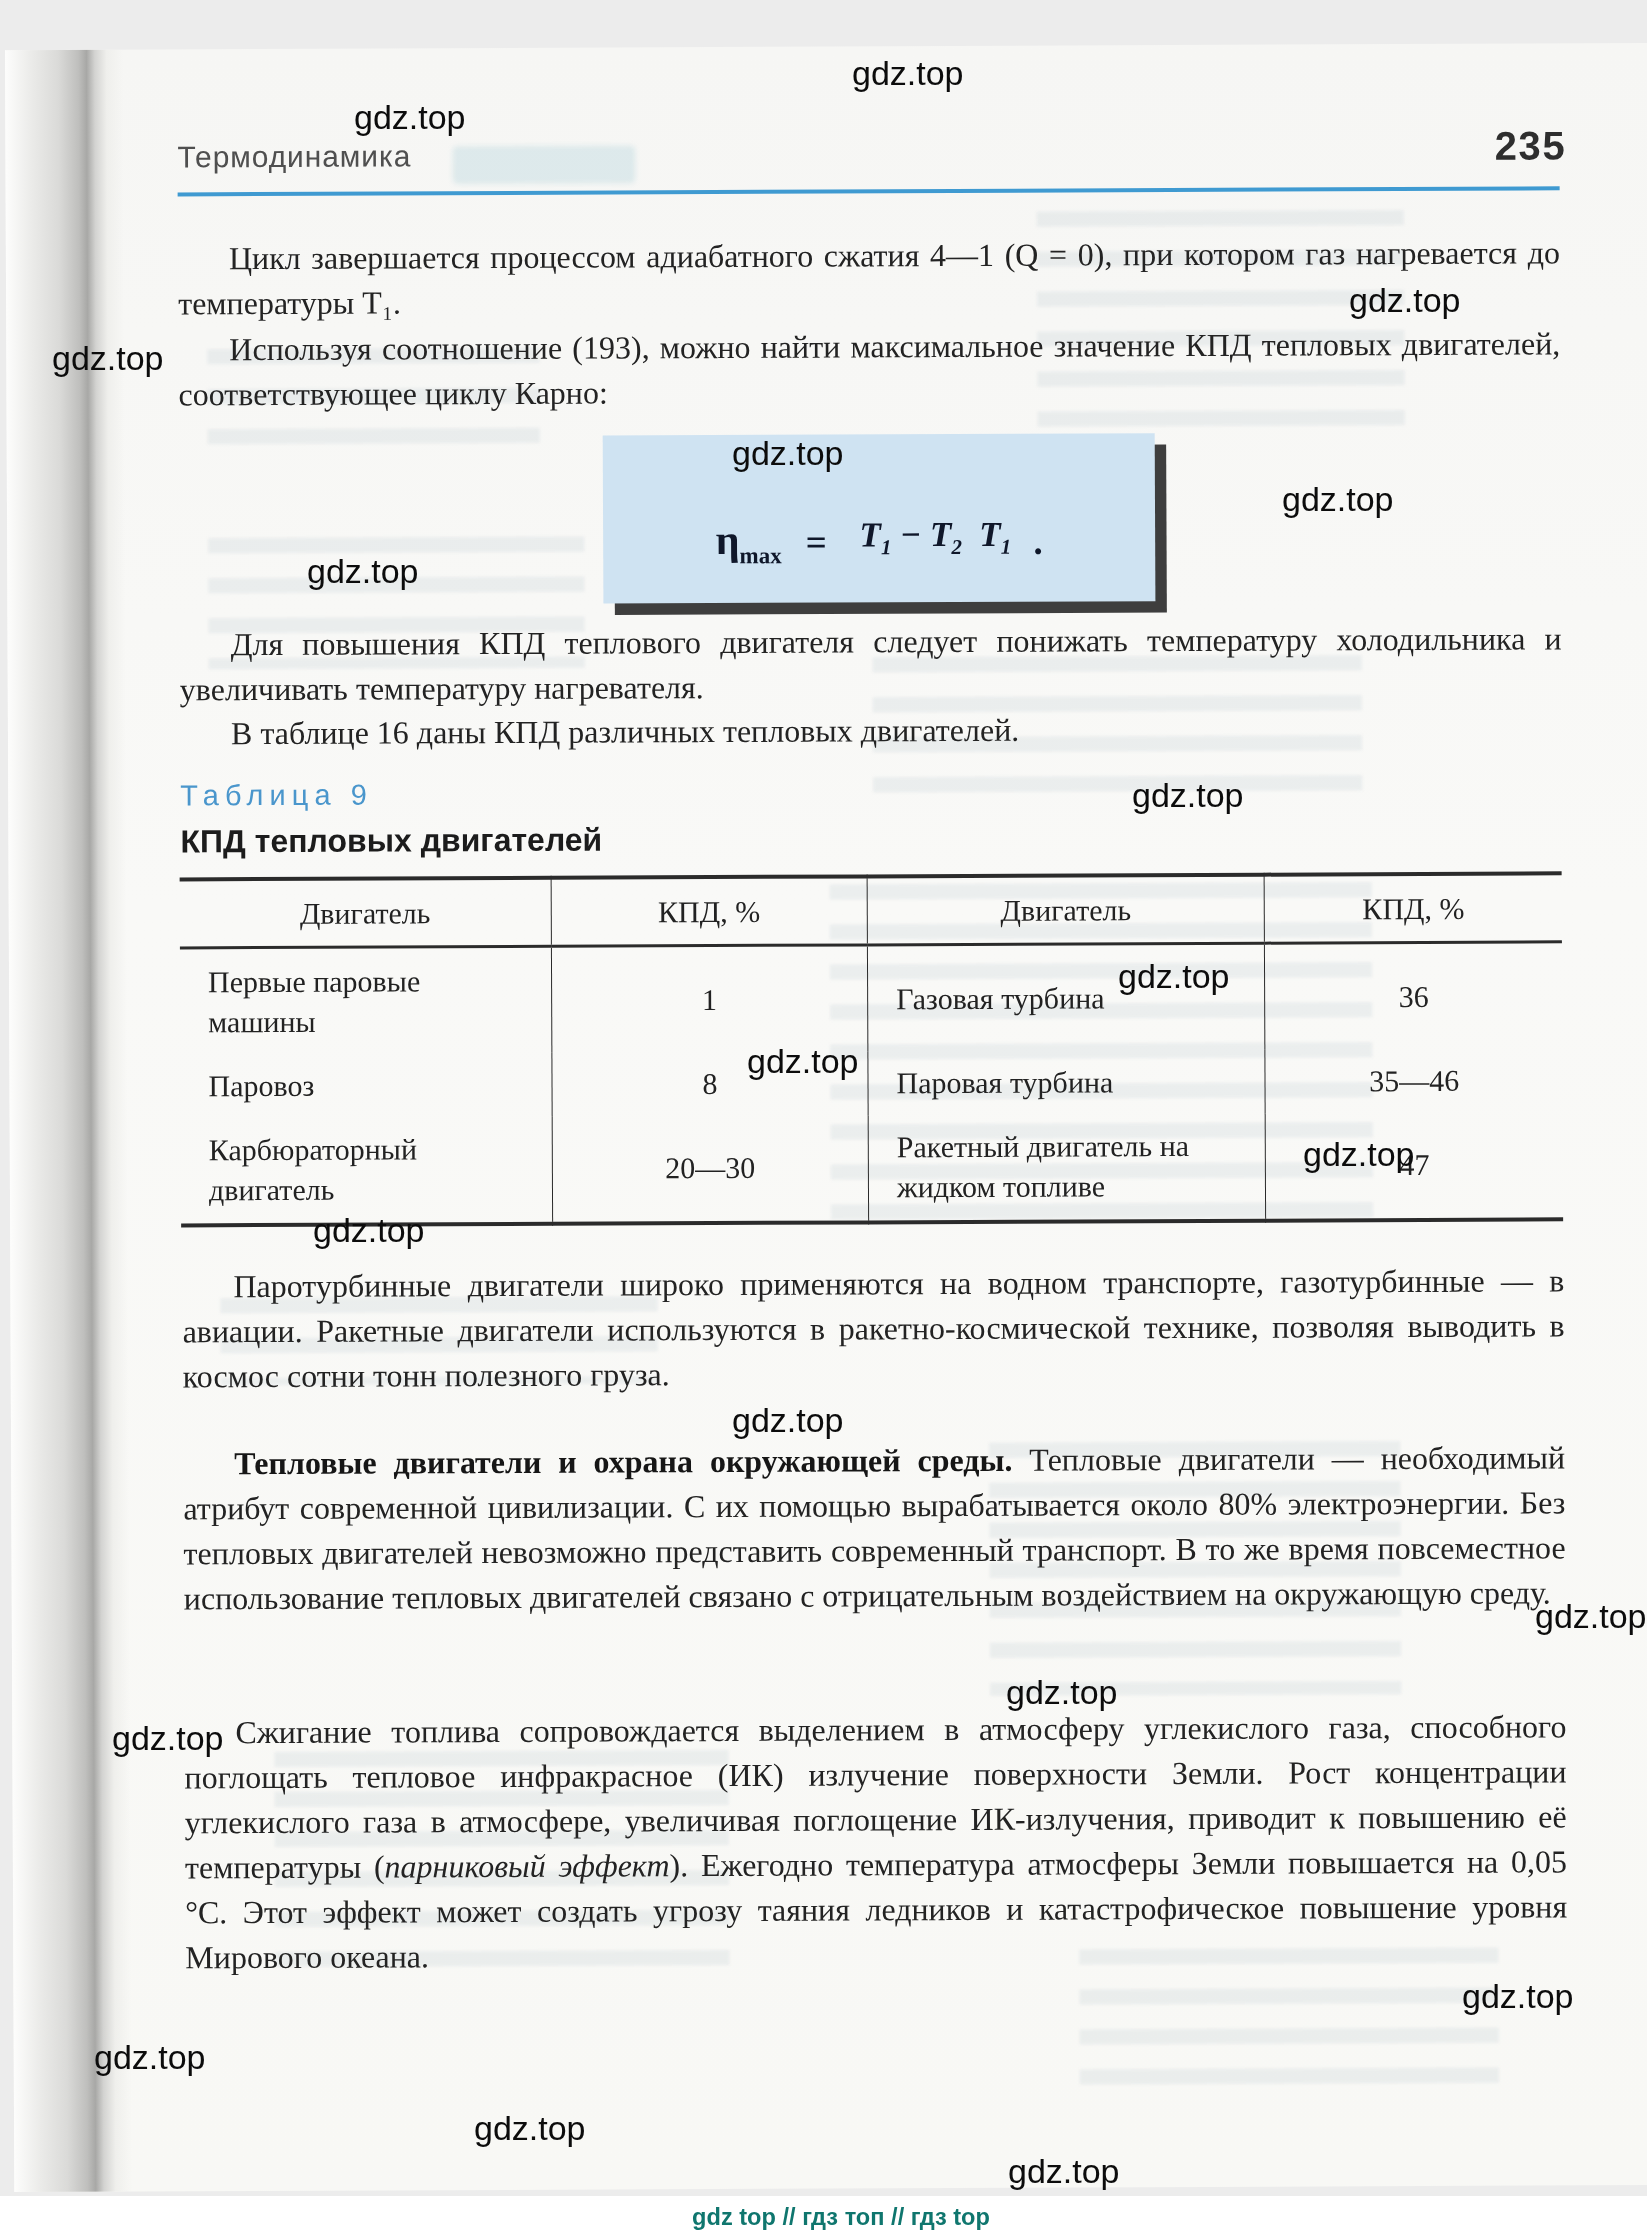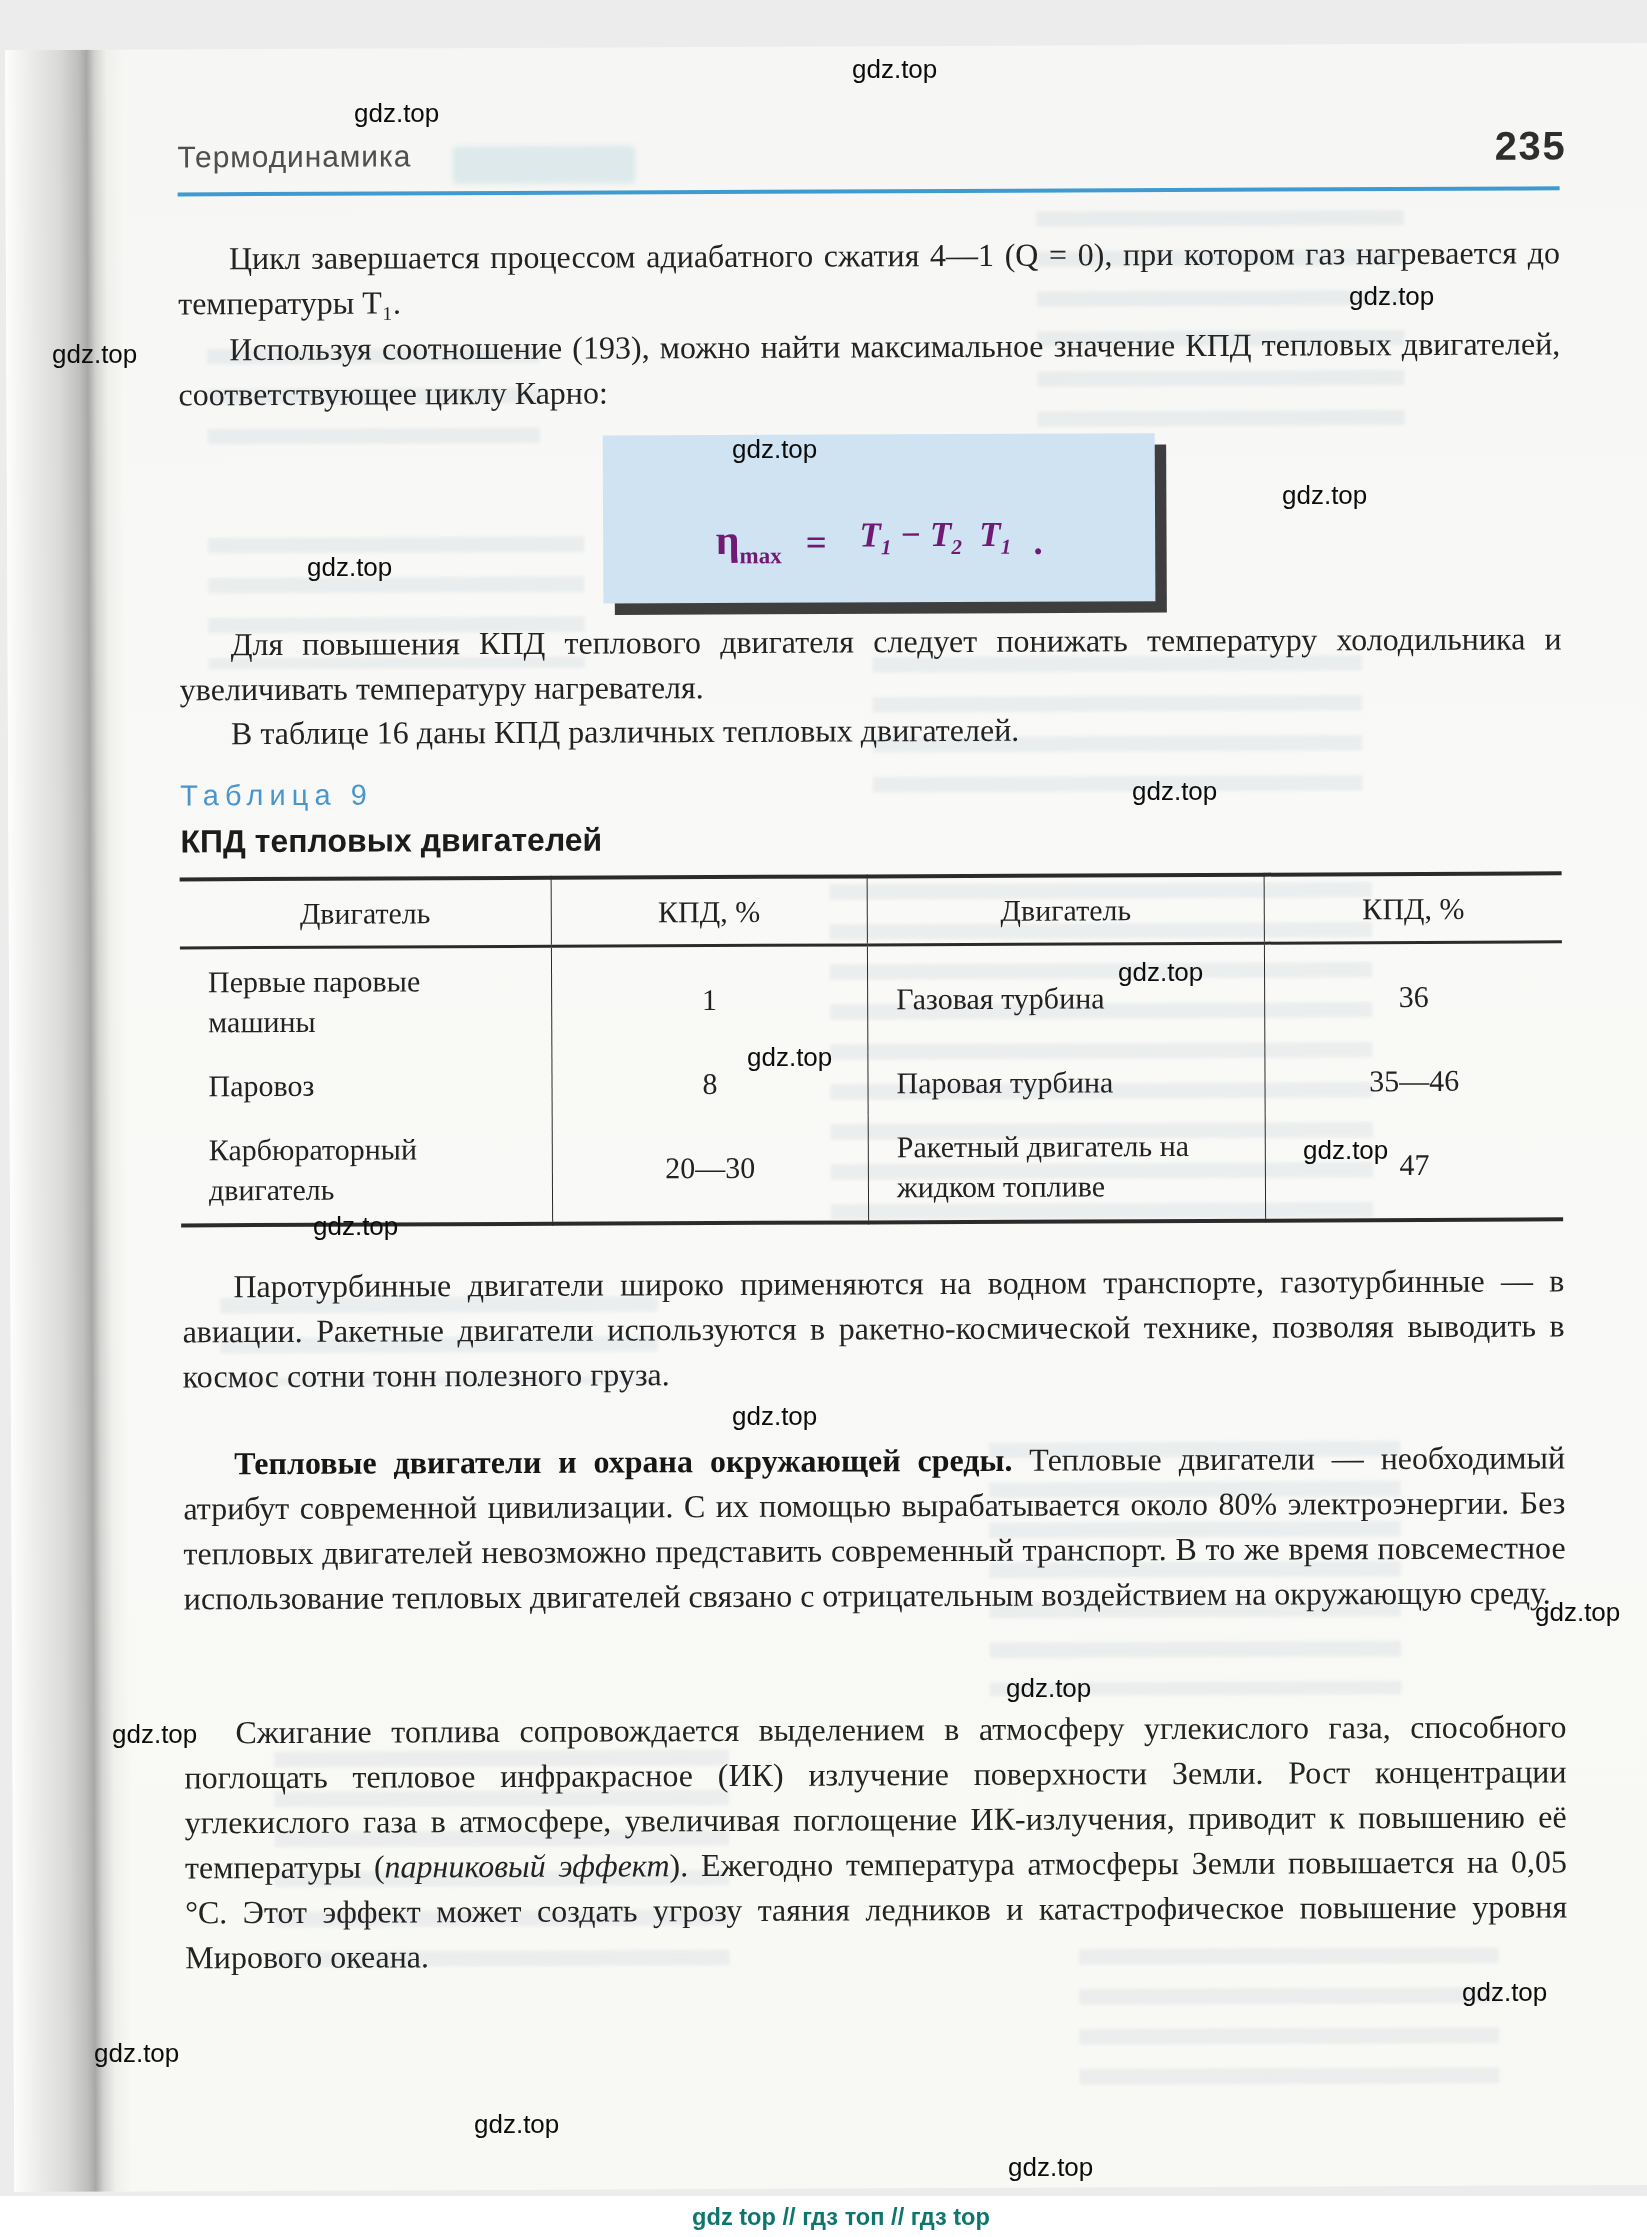--- a/index.html
+++ b/index.html
@@ -66,21 +66,21 @@
     text-align:justify;text-align-last:left;
   }
   .indent{text-indent:51px;}
   .para b{color:#161616;}
   
   .formula-box{
     position:absolute;left:596px;top:388px;width:552px;height:168px;
     background:#cfe3f2;box-shadow:11.4px 11.4px 0 #3e3e3e;
     display:flex;align-items:center;justify-content:center;
   }
-  .formula{display:flex;align-items:center;gap:24px;color:#701a75;margin-top:47px;}
+  .formula{display:flex;align-items:center;gap:24px;color:#0f172a;margin-top:47px;}
   .f-eta{font-size:42px;font-weight:700;}
   .f-eta sub{font-size:23px;font-weight:700;}
   .f-eq{font-size:37px;font-weight:700;}
   .frac{display:inline-flex;flex-direction:row;align-items:center;}
   .frac .num,.frac .den{
     font-size:35px;font-weight:700;font-style:italic;line-height:38px;padding:0 8.7px;
   }
   .frac sub{font-size:21px;}
   .frac .bar{height:3.5px;background:#1c2430;align-self:stretch;margin:3.5px 0;}
   .f-dot{font-size:37px;font-weight:700;align-self:flex-end;margin:0 0 5.2px -10.5px;}
@@ -107,21 +107,21 @@
   .engines td{
     font-size:30px;line-height:40px;padding:12.2px 7px;vertical-align:middle;color:#222;
   }
   .engines .sep{border-right:1.7px solid #2b2b2b;}
   .engines td.engine-cell{text-align:left;padding-left:28px;padding-right:63px;}
   .engines td.value-cell{text-align:center;}
   
   .wm{
     position:absolute;white-space:nowrap;
     font-family:"Liberation Sans","DejaVu Sans",sans-serif;
-    font-size:26px;font-weight:500;color:#0c0c0c;
+    font-size:34px;font-weight:500;color:#0c0c0c;
   }
 </style>
 </head>
 <body>
 
 <div class="stage">
 
   <div class="page">
     <div class="gutter"></div>
     <div id="ghost-layer">

